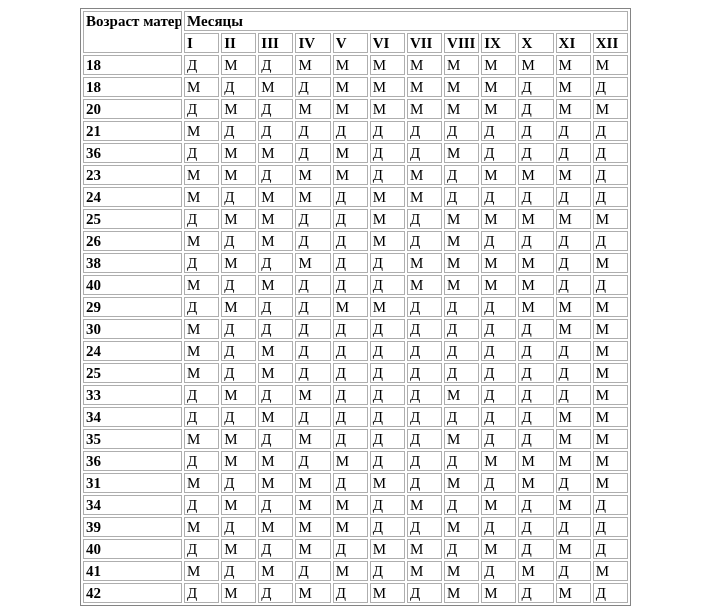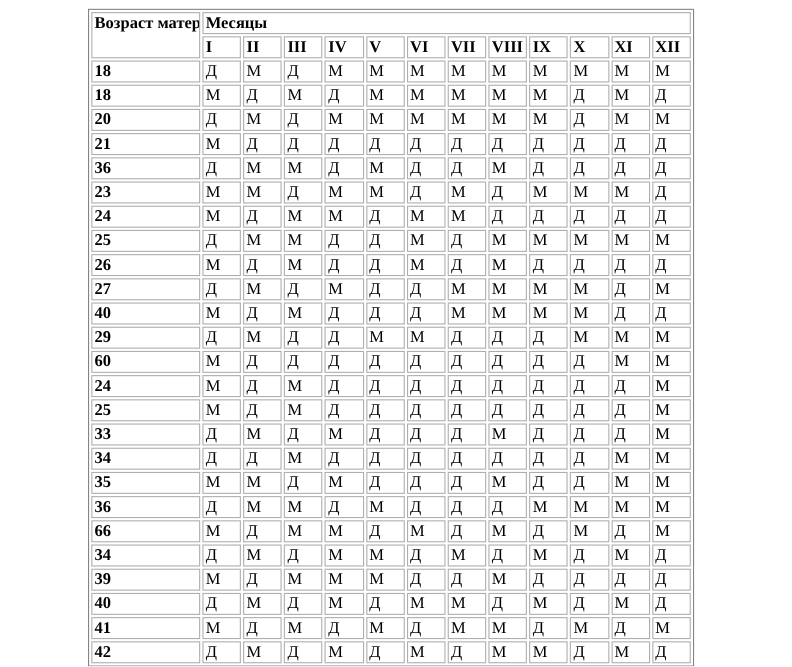--- a/index.html
+++ b/index.html
@@ -216,21 +216,21 @@
           <td>Д</td>
           <td>М</td>
           <td>Д</td>
           <td>М</td>
           <td>Д</td>
           <td>Д</td>
           <td>Д</td>
           <td>Д</td>
         </tr>
         <tr>
-          <th>27</th>
+          <th>38</th>
           <td>Д</td>
           <td>М</td>
           <td>Д</td>
           <td>М</td>
           <td>Д</td>
           <td>Д</td>
           <td>М</td>
           <td>М</td>
           <td>М</td>
           <td>М</td>
@@ -261,21 +261,21 @@
           <td>М</td>
           <td>М</td>
           <td>Д</td>
           <td>Д</td>
           <td>Д</td>
           <td>М</td>
           <td>М</td>
           <td>М</td>
         </tr>
         <tr>
-          <th>60</th>
+          <th>30</th>
           <td>М</td>
           <td>Д</td>
           <td>Д</td>
           <td>Д</td>
           <td>Д</td>
           <td>Д</td>
           <td>Д</td>
           <td>Д</td>
           <td>Д</td>
           <td>Д</td>
@@ -366,21 +366,21 @@
           <td>М</td>
           <td>Д</td>
           <td>Д</td>
           <td>Д</td>
           <td>М</td>
           <td>М</td>
           <td>М</td>
           <td>М</td>
         </tr>
         <tr>
-          <th>66</th>
+          <th>31</th>
           <td>М</td>
           <td>Д</td>
           <td>М</td>
           <td>М</td>
           <td>Д</td>
           <td>М</td>
           <td>Д</td>
           <td>М</td>
           <td>Д</td>
           <td>М</td>

